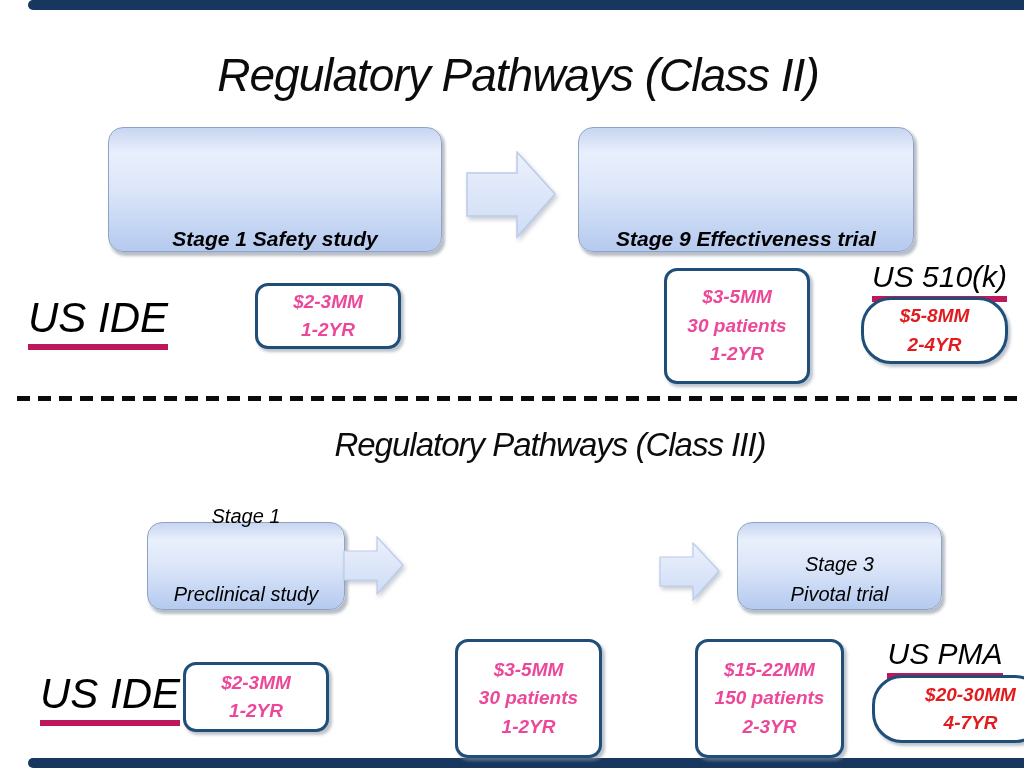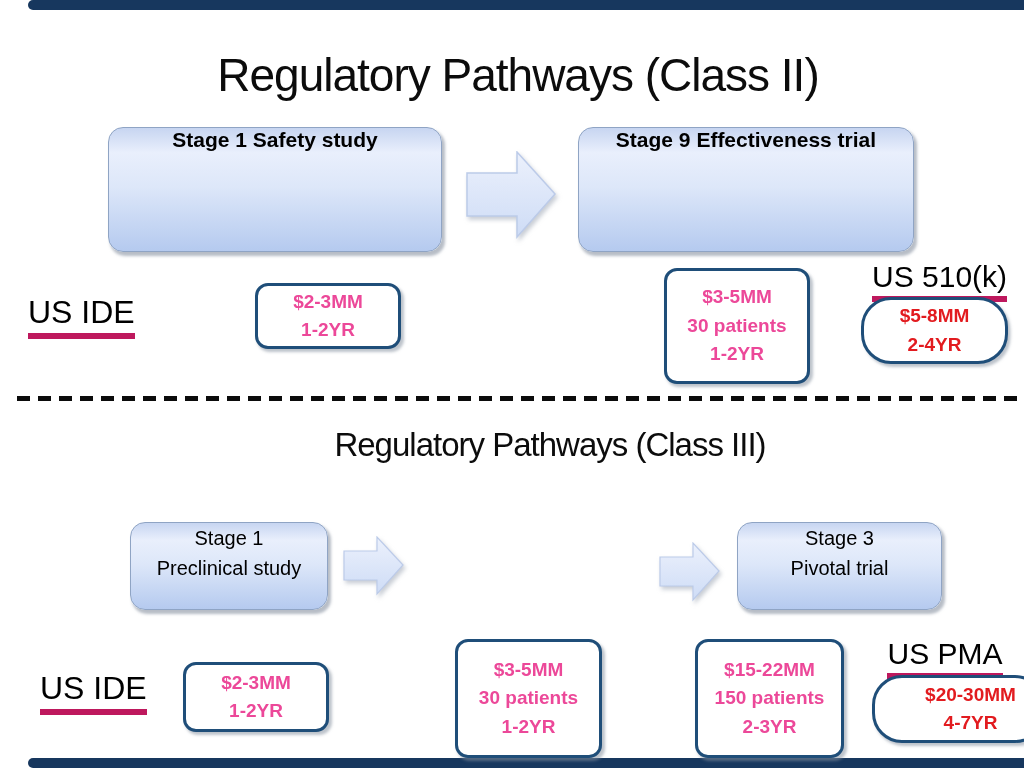--- a/index.html
+++ b/index.html
@@ -1,21 +1,21 @@
 <!DOCTYPE html>
 <html><head>
 <meta charset="utf-8">
 <style>
   html,body{margin:0;padding:0;}
   body{
     width:1024px;height:768px;background:#ffffff;
     font-family:"Liberation Sans", sans-serif;
     position:relative;overflow:hidden;
   }
-  .abs{position:absolute;}
+  .abs{position:absolute;font-style:italic;}
 
   
   .edge-bar{
     position:absolute;left:28px;right:0;height:10px;
     background:#17375e;border-radius:5px 0 0 5px;
   }
   .edge-bar.top{top:0;}
   .edge-bar.bottom{bottom:0;}
 
   .big-title{
@@ -23,21 +23,21 @@
     white-space:nowrap;letter-spacing:-1px;
   }
   .title-c2{left:160px;top:48px;width:716px;font-size:46px;}
   .title-c3{left:195px;top:426px;width:710px;font-size:33px;}
 
   .stage-box{
     position:absolute;
     border:1px solid #8fa4c4;border-radius:15px;
     background:linear-gradient(to bottom,#c7d5f1 0%,#e9effc 20%,#dde7f9 48%,#b5caef 100%);
     box-shadow:2.5px 3.5px 3px rgba(135,145,160,0.6);
-    display:flex;flex-direction:column;align-items:center;justify-content:flex-start;
+    display:flex;flex-direction:column;align-items:center;justify-content:flex-end;
     text-align:center;color:#000;
   }
   .stage-box.c2{font-weight:bold;font-size:21px;white-space:nowrap;}
   .stage-box.c3{font-weight:normal;font-size:20px;line-height:30px;}
 
   .cost-box{
     position:absolute;background:#ffffff;
     border:3px solid #1f4e79;border-radius:13px;
     box-shadow:2.5px 3px 3px rgba(135,145,160,0.55);
     display:flex;flex-direction:column;align-items:center;justify-content:center;
@@ -45,21 +45,21 @@
     color:#ec4899;text-align:center;
   }
   .cost-box.red{color:#e21b1f;border-radius:30px;}
 
   .pathway-label{
     position:absolute;color:#000;white-space:nowrap;
   }
   .pathway-label span{
     display:inline-block;border-bottom:6px solid #be185d;padding-bottom:2px;
   }
-  .lbl-32{font-size:32px;}
+  .lbl-32{font-size:42px;}
   .lbl-30{font-size:30px;}
   .ctr{text-align:center;}
 
   .divider-dashed{
     position:absolute;left:17px;right:0;top:396px;height:5px;
     background:repeating-linear-gradient(to right,#0b0b0b 0 13px,transparent 13px 21px);
   }
 
   .arrow-svg{position:absolute;filter:drop-shadow(2px 3px 2px rgba(145,155,172,0.5));}
 </style>
@@ -112,21 +112,21 @@
 
   <div class="cost-box red" style="left:861px;top:297px;width:141px;height:61px;">
     <div>$5-8MM</div>
     <div>2-4YR</div>
   </div>
 
   <div class="divider-dashed"></div>
 
   <div class="big-title title-c3">Regulatory Pathways (Class III)</div>
 
-  <div class="stage-box c3" style="left:130px;top:522px;width:196px;height:86px;">
+  <div class="stage-box c3" style="left:147px;top:522px;width:196px;height:86px;gap:48px;">
     <span>Stage 1</span>
     <span>Preclinical study</span>
   </div>
 
   <svg class="arrow-svg" style="left:343px;top:536px;" width="62" height="60" viewBox="0 0 62 60">
     <polygon points="1,15 34,15 34,1 60,29 34,58 34,44 1,44" fill="url(#agrad)" stroke="#bccbe9" stroke-width="1.2"></polygon>
   </svg>
 
 
   <svg class="arrow-svg" style="left:659px;top:542px;" width="62" height="60" viewBox="0 0 62 60">

